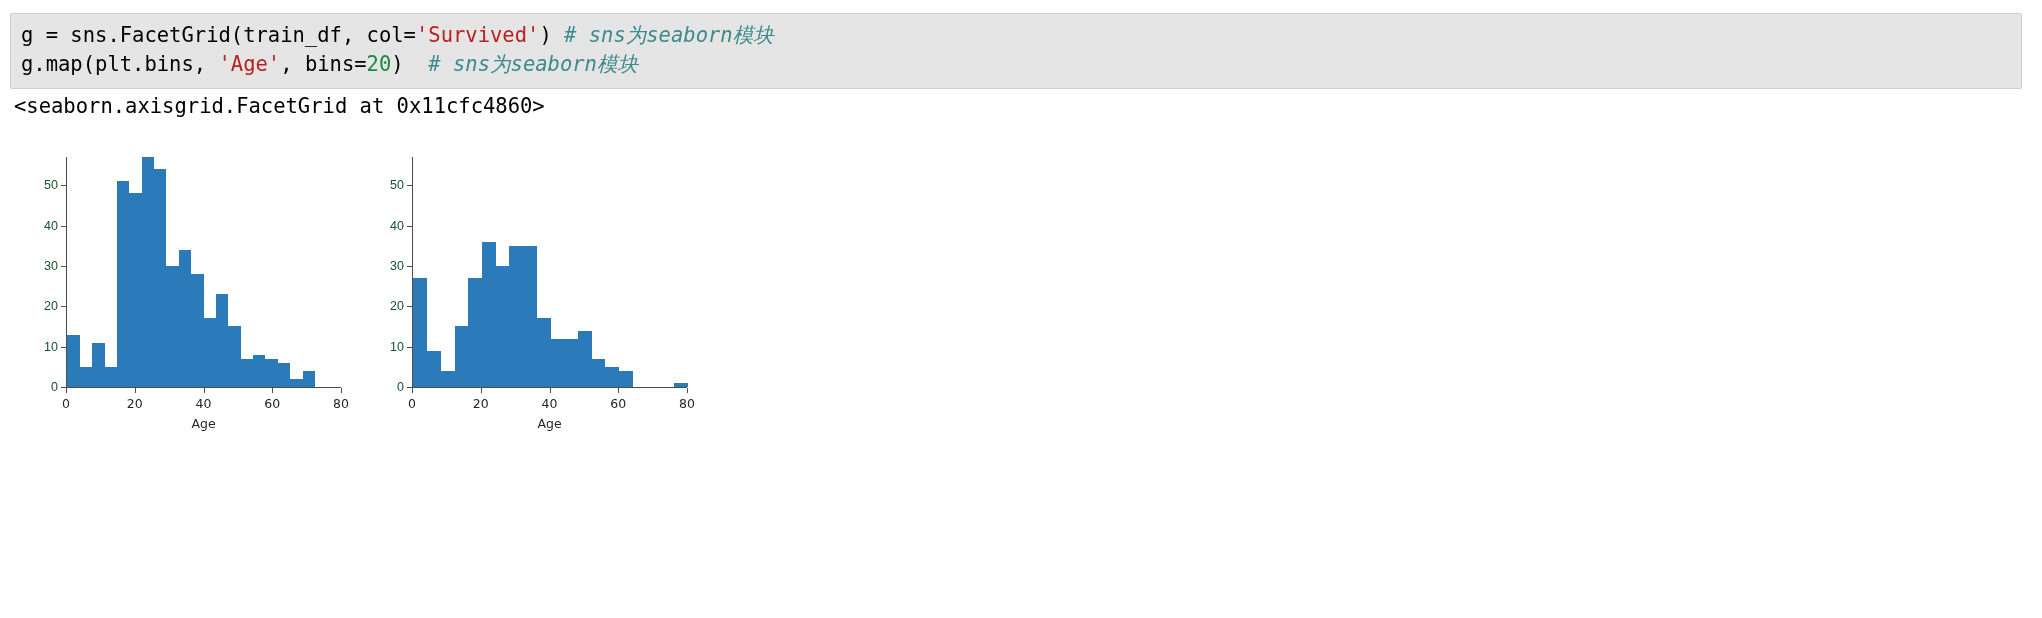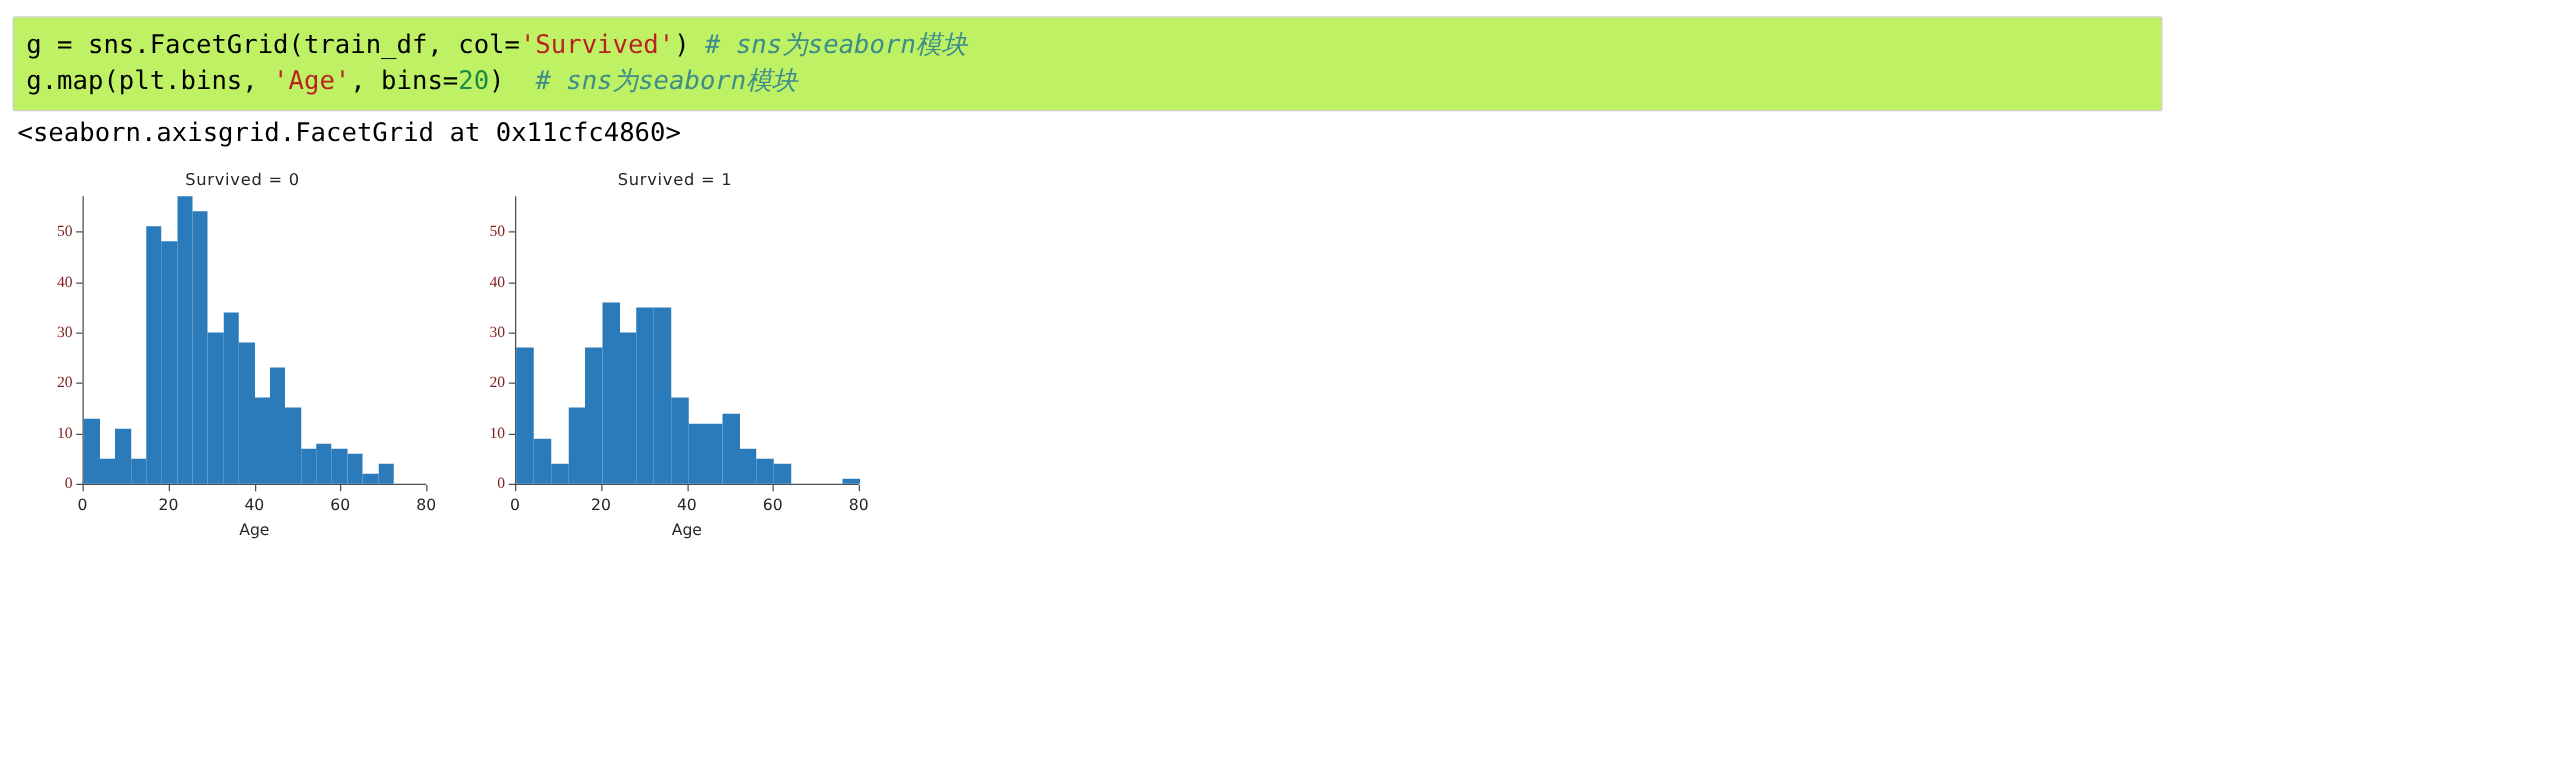--- a/index.html
+++ b/index.html
@@ -13,23 +13,23 @@
     font-family: "Liberation Sans", sans-serif;
     overflow: hidden;
     position: relative;
   }
 
   
   .nb-cell {
     position: absolute;
     left: 10px;
     top: 13px;
-    width: 1720px;
+    width: 2012px;
     box-sizing: border-box;
-    background: #bef264;
+    background: #e5e5e5;
     border: 1px solid #cfcfcf;
     border-radius: 2px;
     padding: 7px 22px 9px 10px;
   }
   .code-line {
     font-family: "DejaVu Sans Mono", "Liberation Mono", monospace;
     font-size: 20.5px;
     line-height: 29px;
     white-space: pre;
     color: #000000;
@@ -108,23 +108,23 @@
     position: absolute;
     bottom: 0;
     background: #2b7bba;
   }
 
   .ytick-label {
     position: absolute;
     right: 0;
     width: 30px;
     text-align: right;
-    font-family: Liberation Serif, serif;
+    font-family: Liberation Sans, sans-serif;
     font-size: 12.5px;
-    color: #7f1d1d;
+    color: #14532d;
     transform: translateY(-50%);
   }
   .ytick-mark {
     position: absolute;
     width: 5px;
     height: 1px;
     background: #4d4d4d;
   }
   .ytick-wrap {
     position: absolute;
@@ -164,21 +164,20 @@
 
 <div class="nb-cell">
   <div class="code-line"><span class="tok-plain">g = sns.FacetGrid(train_df, col=</span><span class="tok-str">'Survived'</span><span class="tok-plain">) </span><span class="tok-cmt"># sns为seaborn模块</span></div>
   <div class="code-line"><span class="tok-plain">g.map(plt.bins, </span><span class="tok-str">'Age'</span><span class="tok-plain">, bins=</span><span class="tok-num">20</span><span class="tok-plain">)  </span><span class="tok-cmt"># sns为seaborn模块</span></div>
 </div>
 
 <div class="nb-output">&lt;seaborn.axisgrid.FacetGrid at 0x11cfc4860&gt;</div>
 
 <div class="figure">
   <div class="facet left">
-      <div class="facet-title">Survived = 0</div>
       <div class="spine-left"></div>
       <div class="spine-bottom" style="width: 275px;"></div>
       <div class="plot-area">
         <div class="bar" style="left: 1.44375px; width: 12.375px; height: 52.4561px; background: rgb(43, 123, 186);"></div>
         <div class="bar" style="left: 13.8187px; width: 12.375px; height: 20.1754px; background: rgb(43, 123, 186);"></div>
         <div class="bar" style="left: 26.1938px; width: 12.375px; height: 44.386px; background: rgb(43, 123, 186);"></div>
         <div class="bar" style="left: 38.5688px; width: 12.375px; height: 20.1754px; background: rgb(43, 123, 186);"></div>
         <div class="bar" style="left: 50.9438px; width: 12.375px; height: 205.789px; background: rgb(43, 123, 186);"></div>
         <div class="bar" style="left: 63.3188px; width: 12.375px; height: 193.684px; background: rgb(43, 123, 186);"></div>
         <div class="bar" style="left: 75.6937px; width: 12.375px; height: 230px; background: rgb(43, 123, 186);"></div>
@@ -226,21 +225,20 @@
       <div class="xtick-label" style="left: 120.75px; top: 262px;">20</div>
       <div class="xtick-mark" style="left: 189.5px; top: 254px;"></div>
       <div class="xtick-label" style="left: 189.5px; top: 262px;">40</div>
       <div class="xtick-mark" style="left: 258.25px; top: 254px;"></div>
       <div class="xtick-label" style="left: 258.25px; top: 262px;">60</div>
       <div class="xtick-mark" style="left: 327px; top: 254px;"></div>
       <div class="xtick-label" style="left: 327px; top: 262px;">80</div>
       <div class="xaxis-title">Age</div>
     </div>
   <div class="facet right">
-      <div class="facet-title">Survived = 1</div>
       <div class="spine-left"></div>
       <div class="spine-bottom" style="width: 275px;"></div>
       <div class="plot-area">
         <div class="bar" style="left: 1.44375px; width: 13.7156px; height: 108.947px; background: rgb(43, 123, 186);"></div>
         <div class="bar" style="left: 15.1594px; width: 13.7156px; height: 36.3158px; background: rgb(43, 123, 186);"></div>
         <div class="bar" style="left: 28.875px; width: 13.7156px; height: 16.1404px; background: rgb(43, 123, 186);"></div>
         <div class="bar" style="left: 42.5906px; width: 13.7156px; height: 60.5263px; background: rgb(43, 123, 186);"></div>
         <div class="bar" style="left: 56.3062px; width: 13.7156px; height: 108.947px; background: rgb(43, 123, 186);"></div>
         <div class="bar" style="left: 70.0219px; width: 13.7156px; height: 145.263px; background: rgb(43, 123, 186);"></div>
         <div class="bar" style="left: 83.7375px; width: 13.7156px; height: 121.053px; background: rgb(43, 123, 186);"></div>

